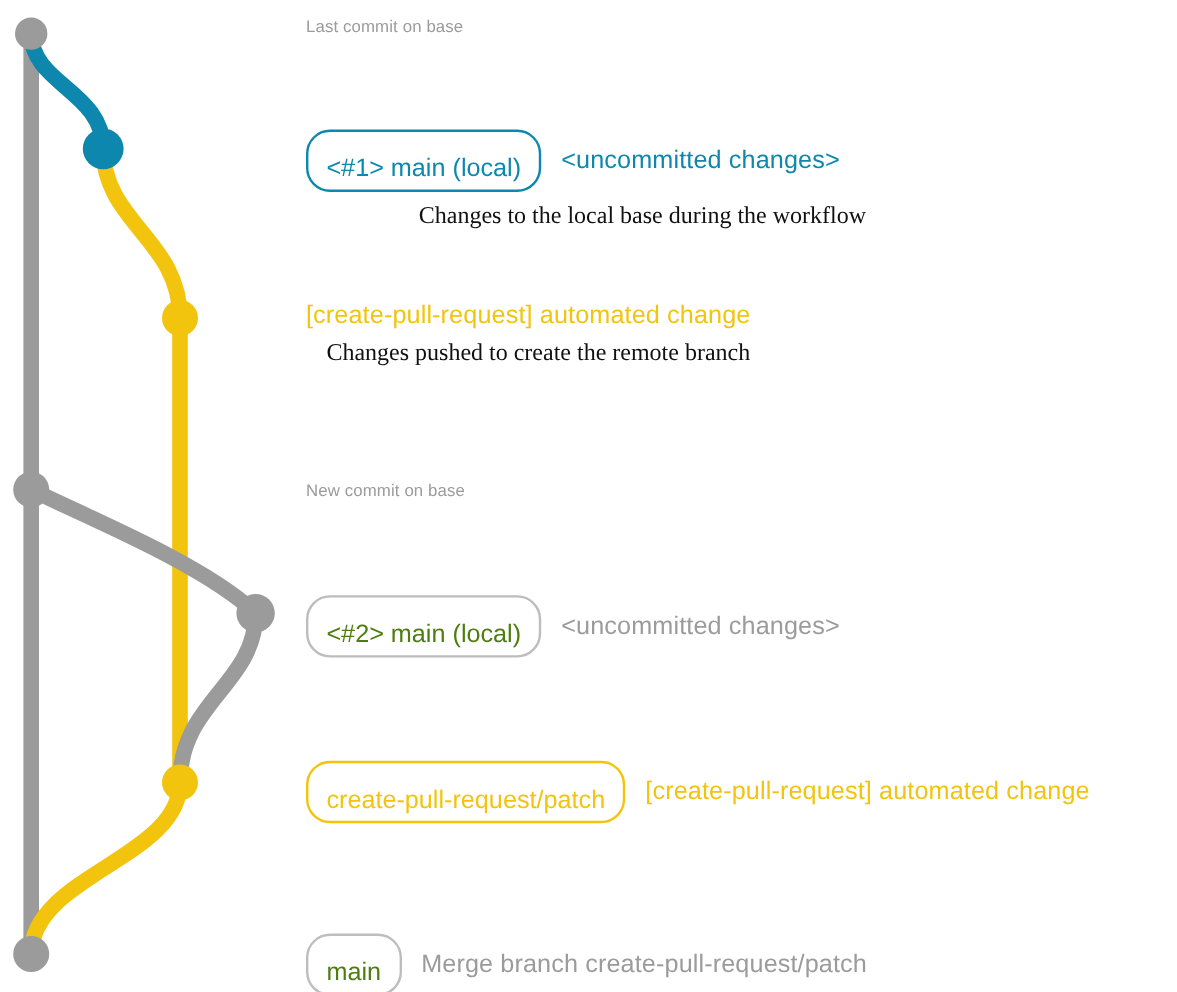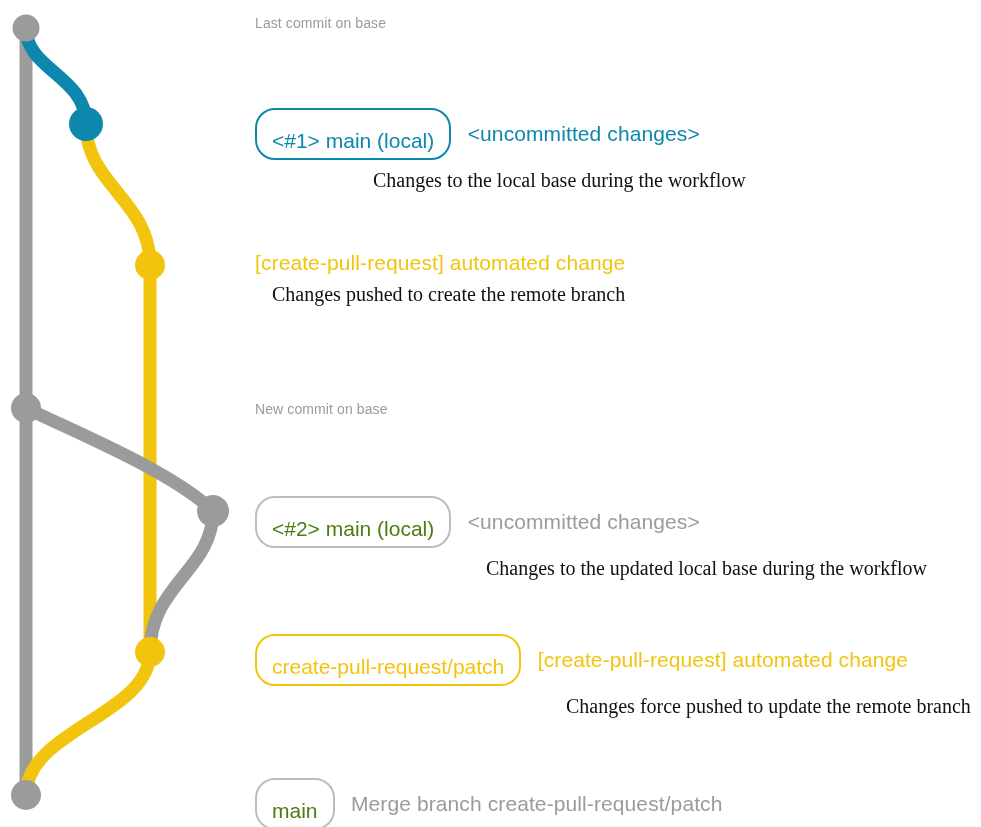--- a/index.html
+++ b/index.html
@@ -95,40 +95,38 @@
   </g>
 </svg>
 
 <div class="row" style="left:255px;top:14px;">
   <span class="hdr">Last commit on base</span>
 </div>
 
 <div class="row" style="left:255px;top:108px;">
   <span class="badge blue">&lt;#1&gt; main (local)</span>
   <span class="subject blue">&lt;uncommitted changes&gt;</span>
-  <div class="desc" style="margin-left:118px;margin-top:9px;">Changes to the local base during the workflow</div>
+  <div class="desc" style="margin-left:94px;margin-top:9px;">Changes to the local base during the workflow</div>
 </div>
 
 <div class="row" style="left:255px;top:252px;">
   <span class="subject yellow standalone">[create-pull-request] automated change</span>
   <div class="desc" style="margin-left:17px;margin-top:9px;">Changes pushed to create the remote branch</div>
 </div>
 
 <div class="row" style="left:255px;top:400px;">
   <span class="hdr">New commit on base</span>
 </div>
 
 <div class="row" style="left:255px;top:496px;">
   <span class="badge gray">&lt;#2&gt; main (local)</span>
   <span class="subject gray">&lt;uncommitted changes&gt;</span>
-  <div class="desc" style="margin-left:231px;margin-top:9px;">Changes to the updated local base during the workflow</div>
 </div>
 
 <div class="row" style="left:255px;top:634px;">
   <span class="badge yellow">create-pull-request/patch</span>
   <span class="subject yellow">[create-pull-request] automated change</span>
-  <div class="desc" style="margin-left:311px;margin-top:9px;">Changes force pushed to update the remote branch</div>
 </div>
 
 <div class="row" style="left:255px;top:778px;text-align:center;">
   <span class="badge gray">main</span>
   <span class="subject gray">Merge branch create-pull-request/patch</span>
 </div>
 
 </body></html>

